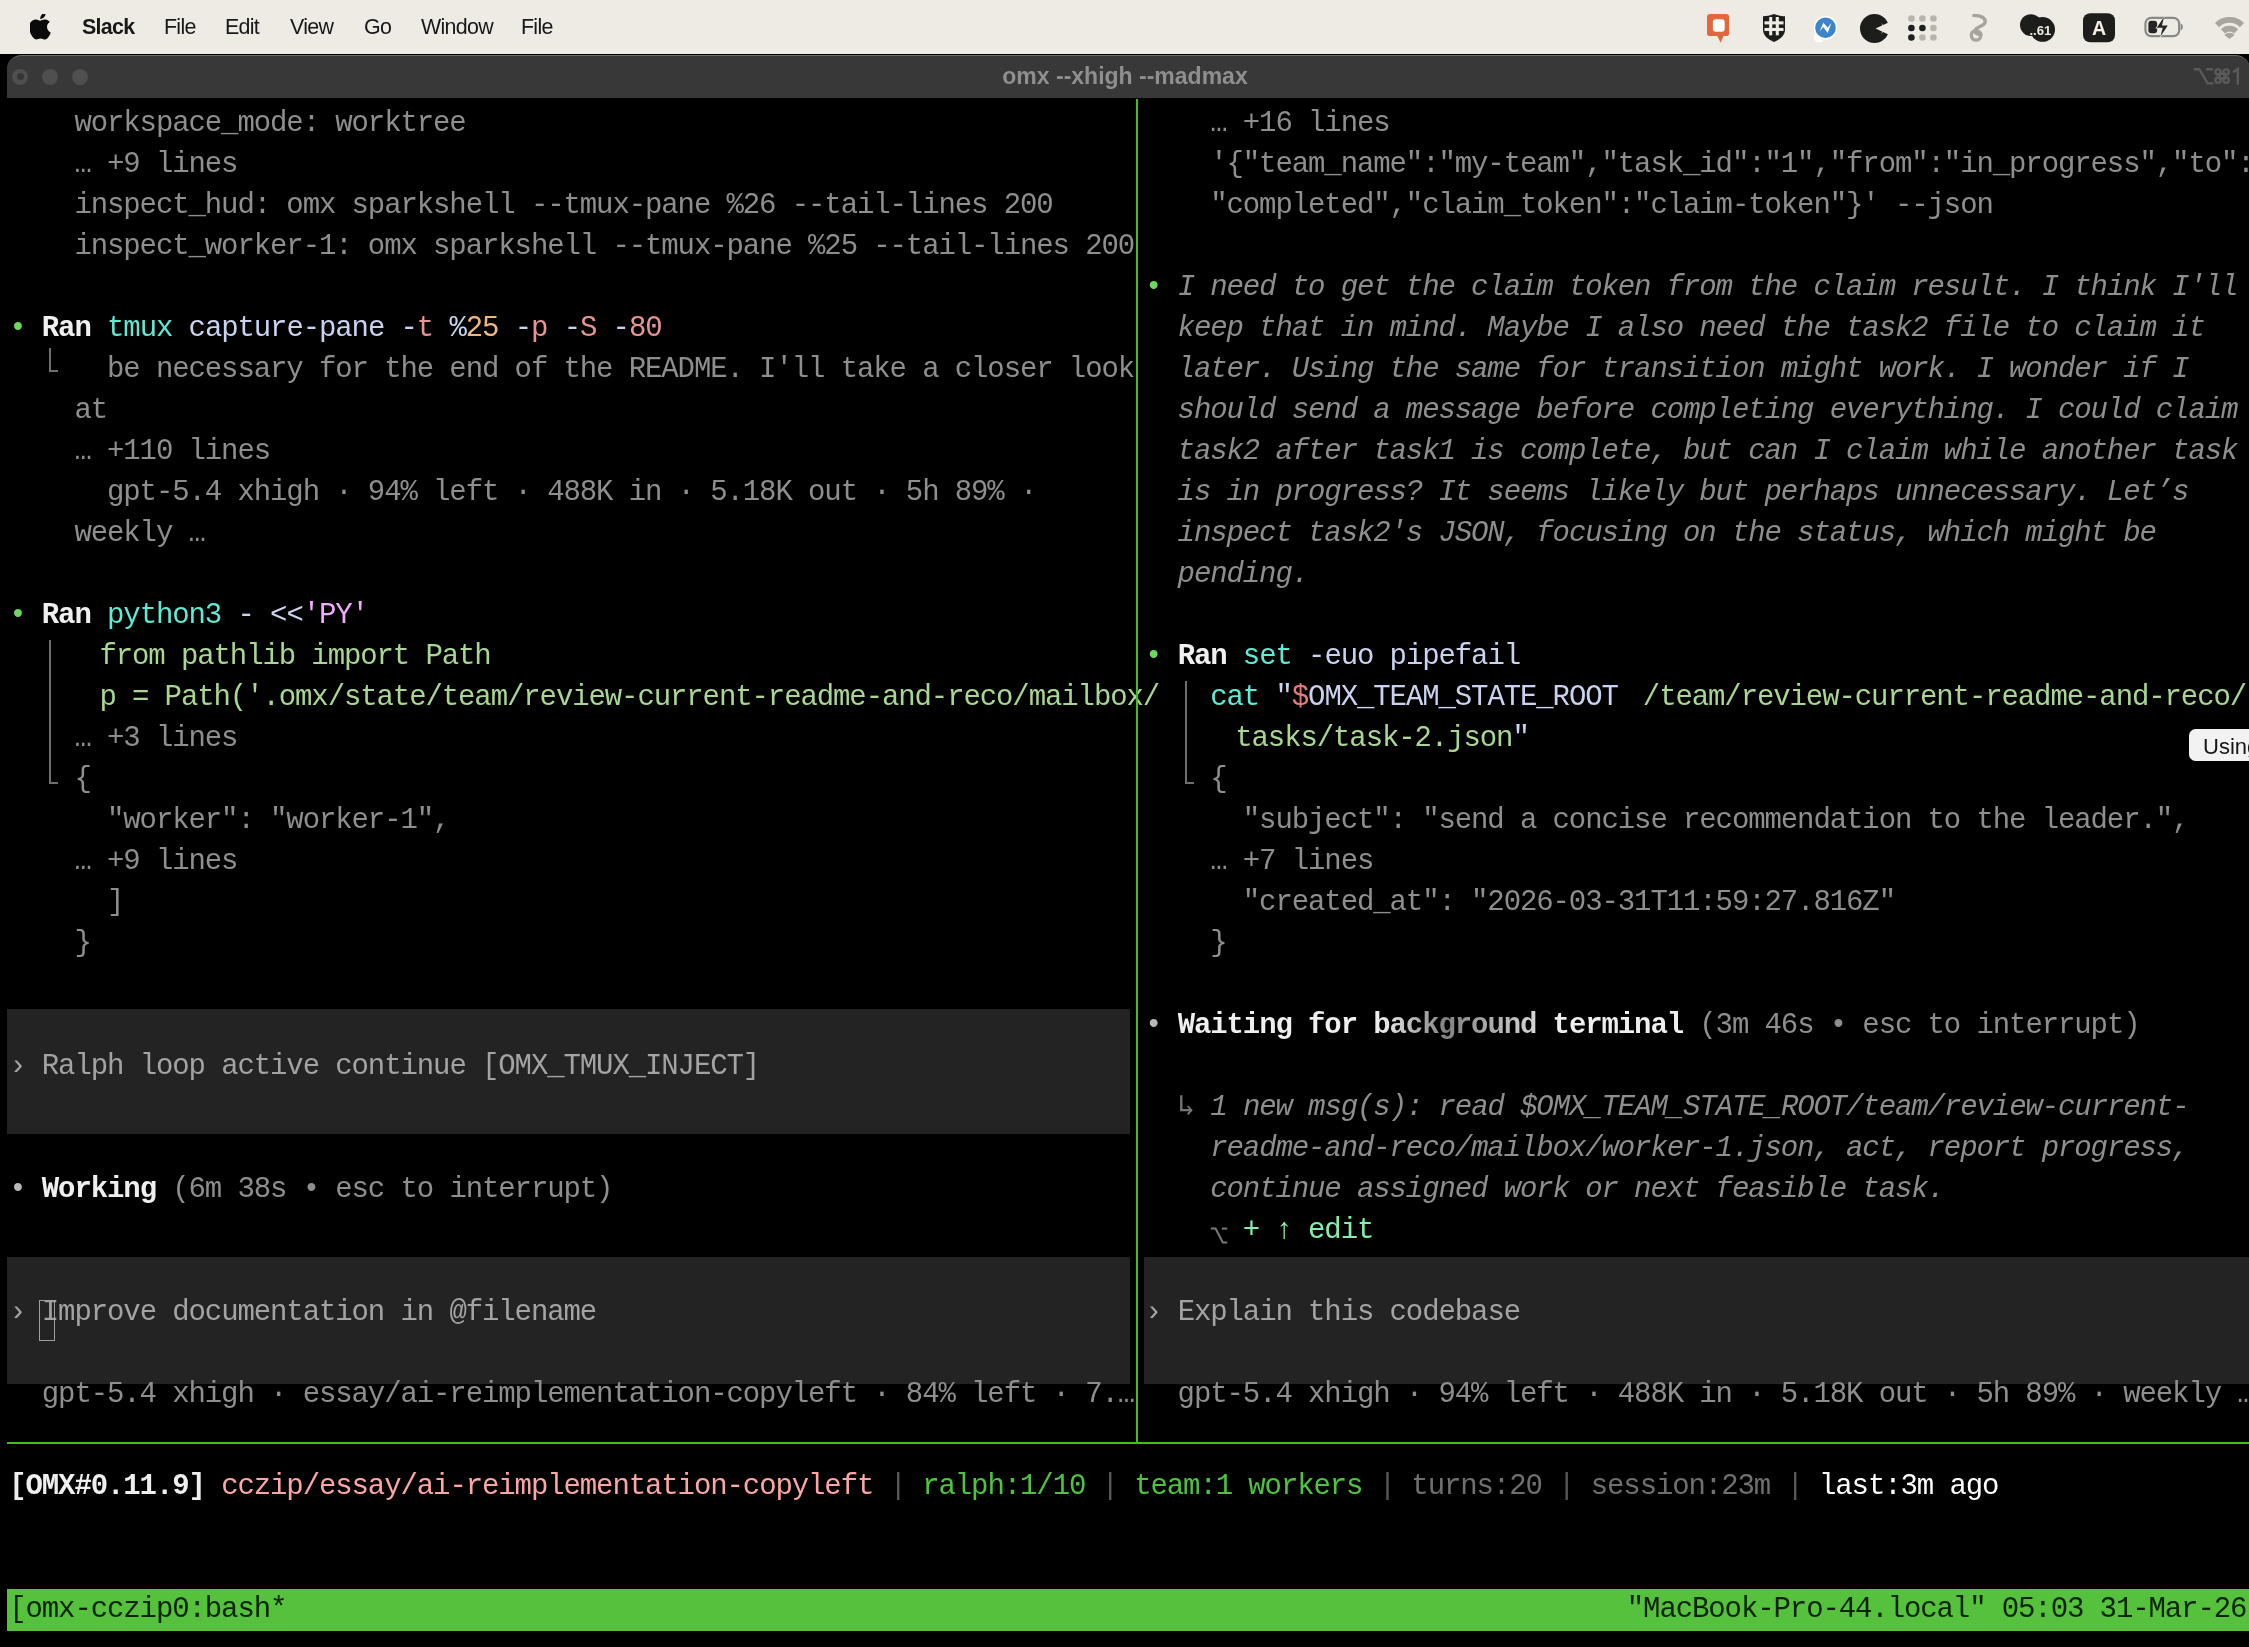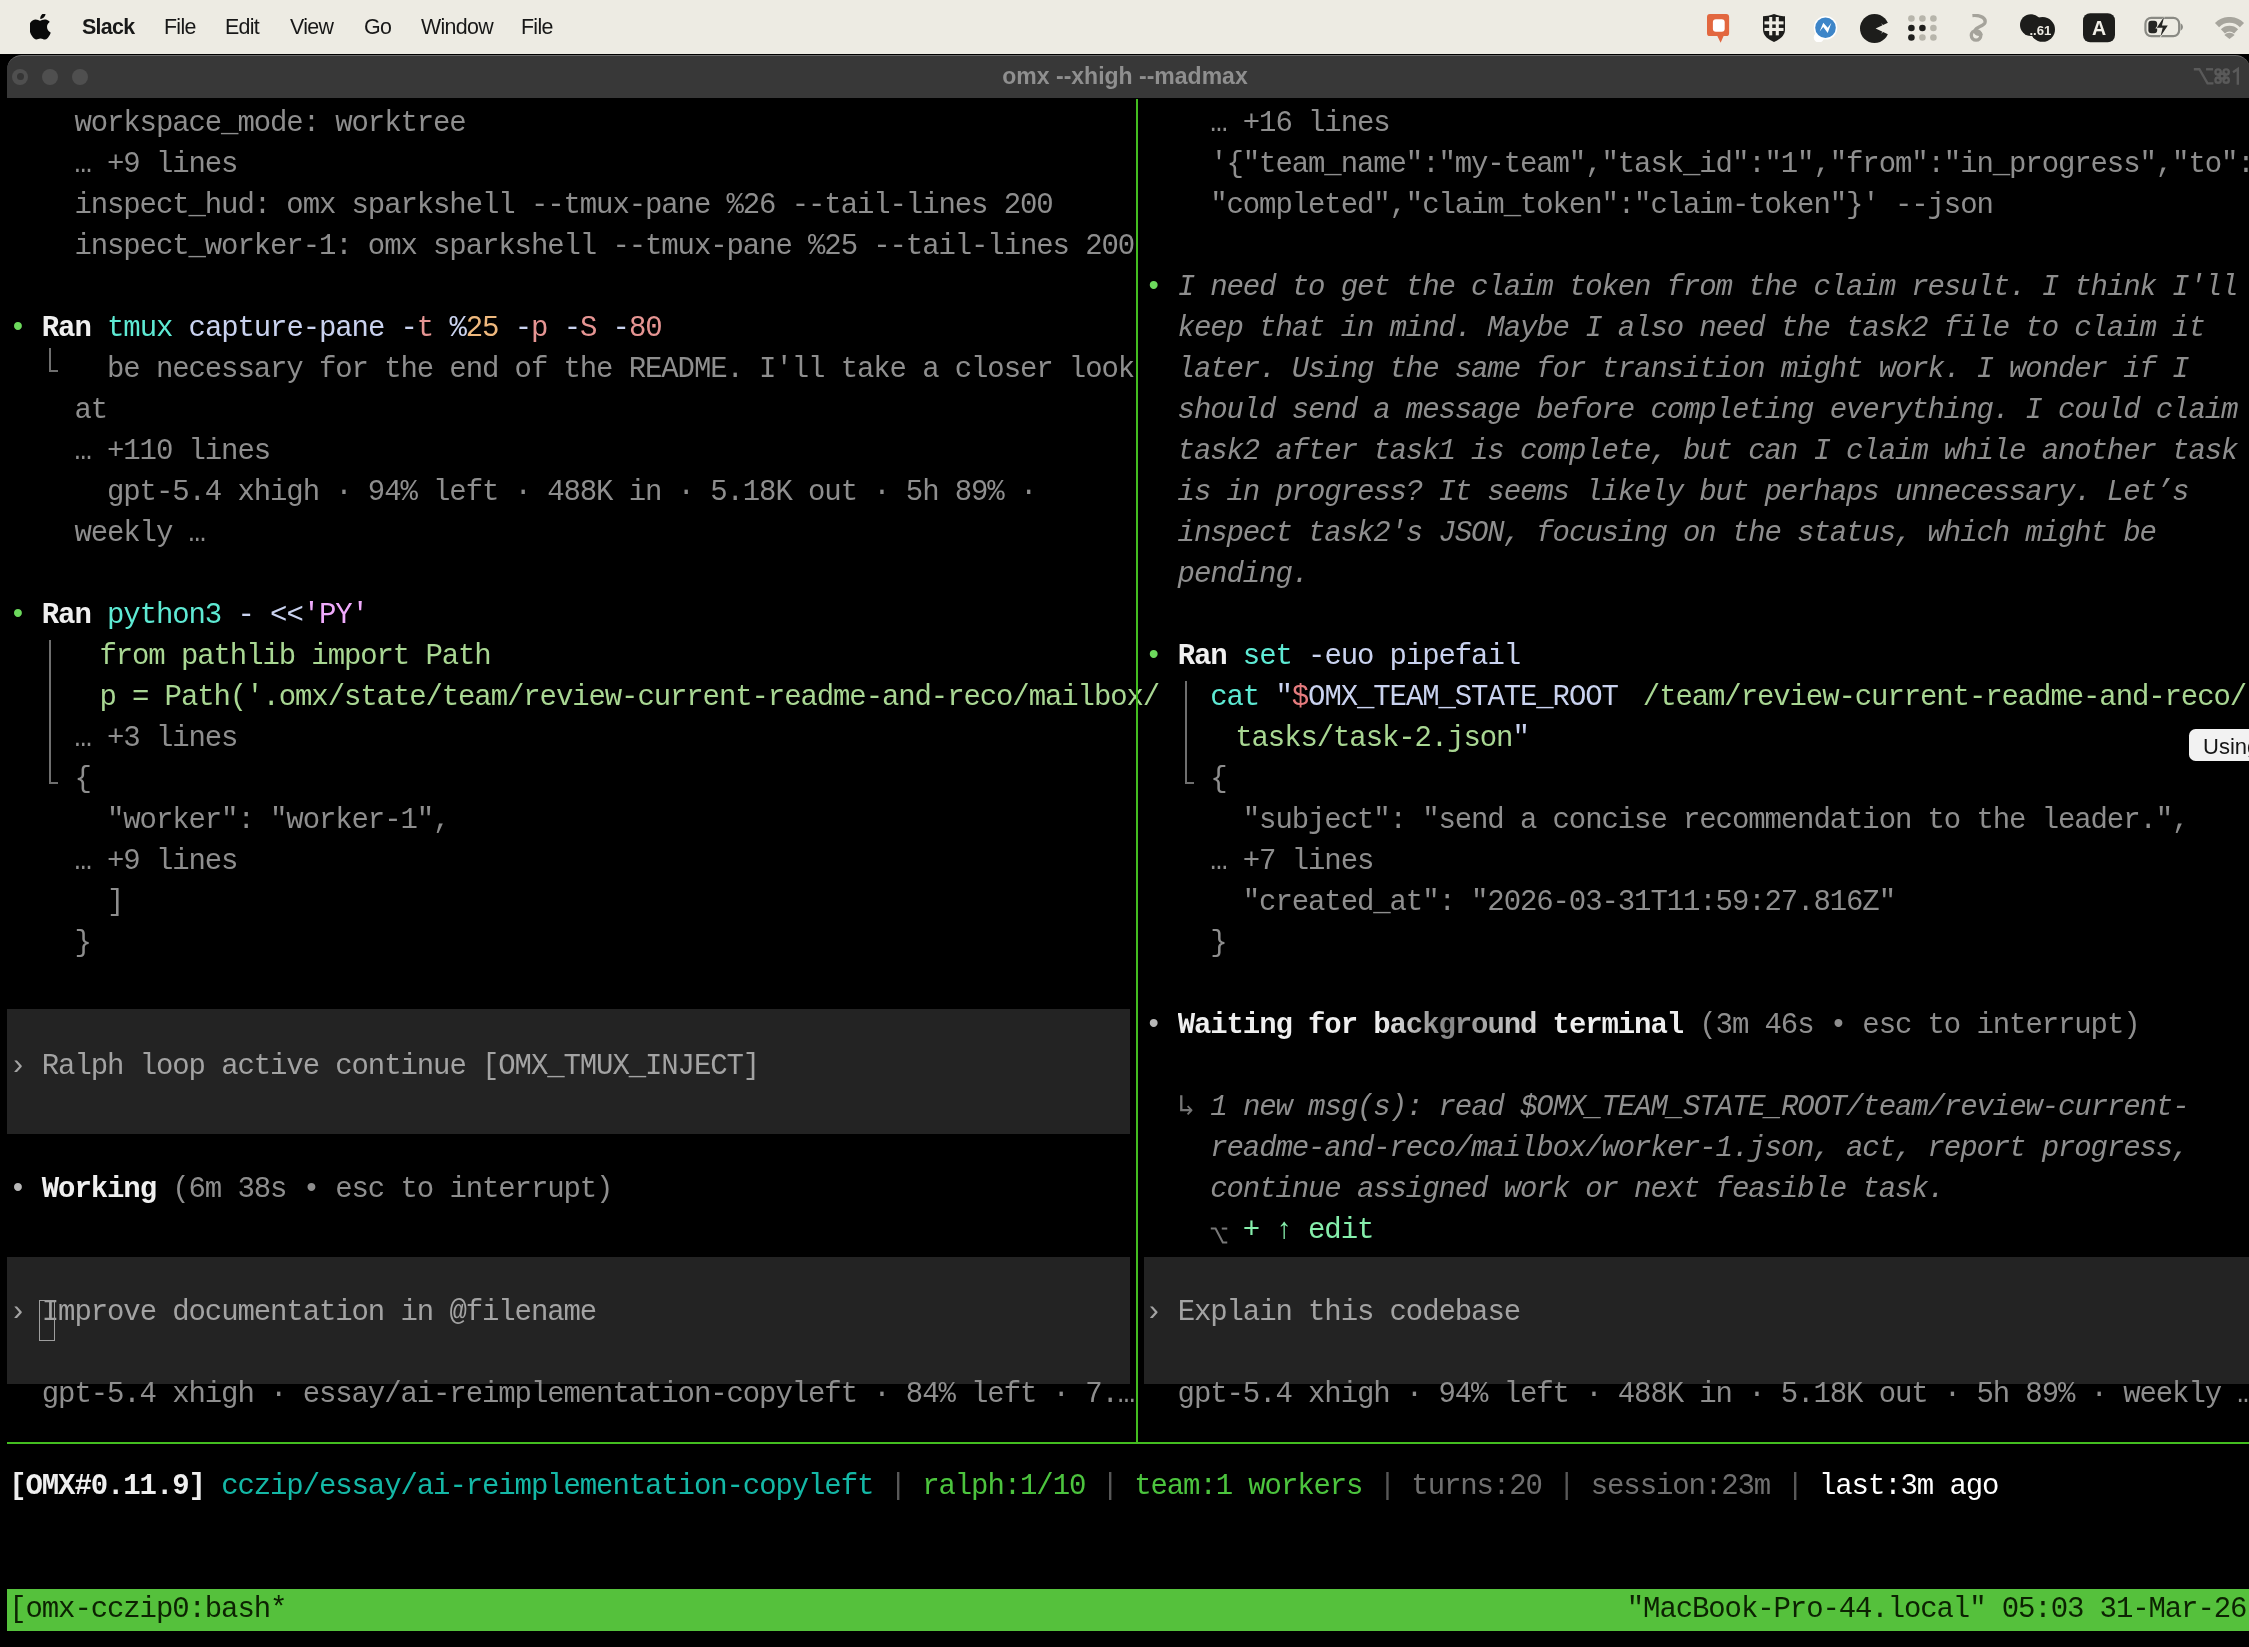--- a/index.html
+++ b/index.html
@@ -26,21 +26,21 @@
   .bl { color:#5eead4; }
   .lv { color:#c9d2ef; }
   .sm { color:#e69593; }
   .or { color:#efb97e; }
   .gr { color:#a9d793;margin-left:25px; }
   .pu { color:#f0abfc; }
   .rd { color:#e57b7e; }
   .tr { color:#757575; }
   .pr { color:#a3a3a3; }
   .wb { color:#b8b8b8; }
-  .cy { color:#14b8a6; }
+  .cy { color:#fca5a5; }
   .gn { color:#4cc43e; }
   .dg { color:#6f6f6f; }
   .lg { color:#ffffff; }
   .pi { color:#585858; }
   .shim { background:linear-gradient(90deg,#efefef 0%,#efefef 40%,#828282 53%,#b5b5b5 64%,#efefef 76%,#efefef 100%);
           -webkit-background-clip:text; background-clip:text; color:transparent; }
   .panel { position:absolute; background:#232323; }
 </style></head>
 <body>
 

